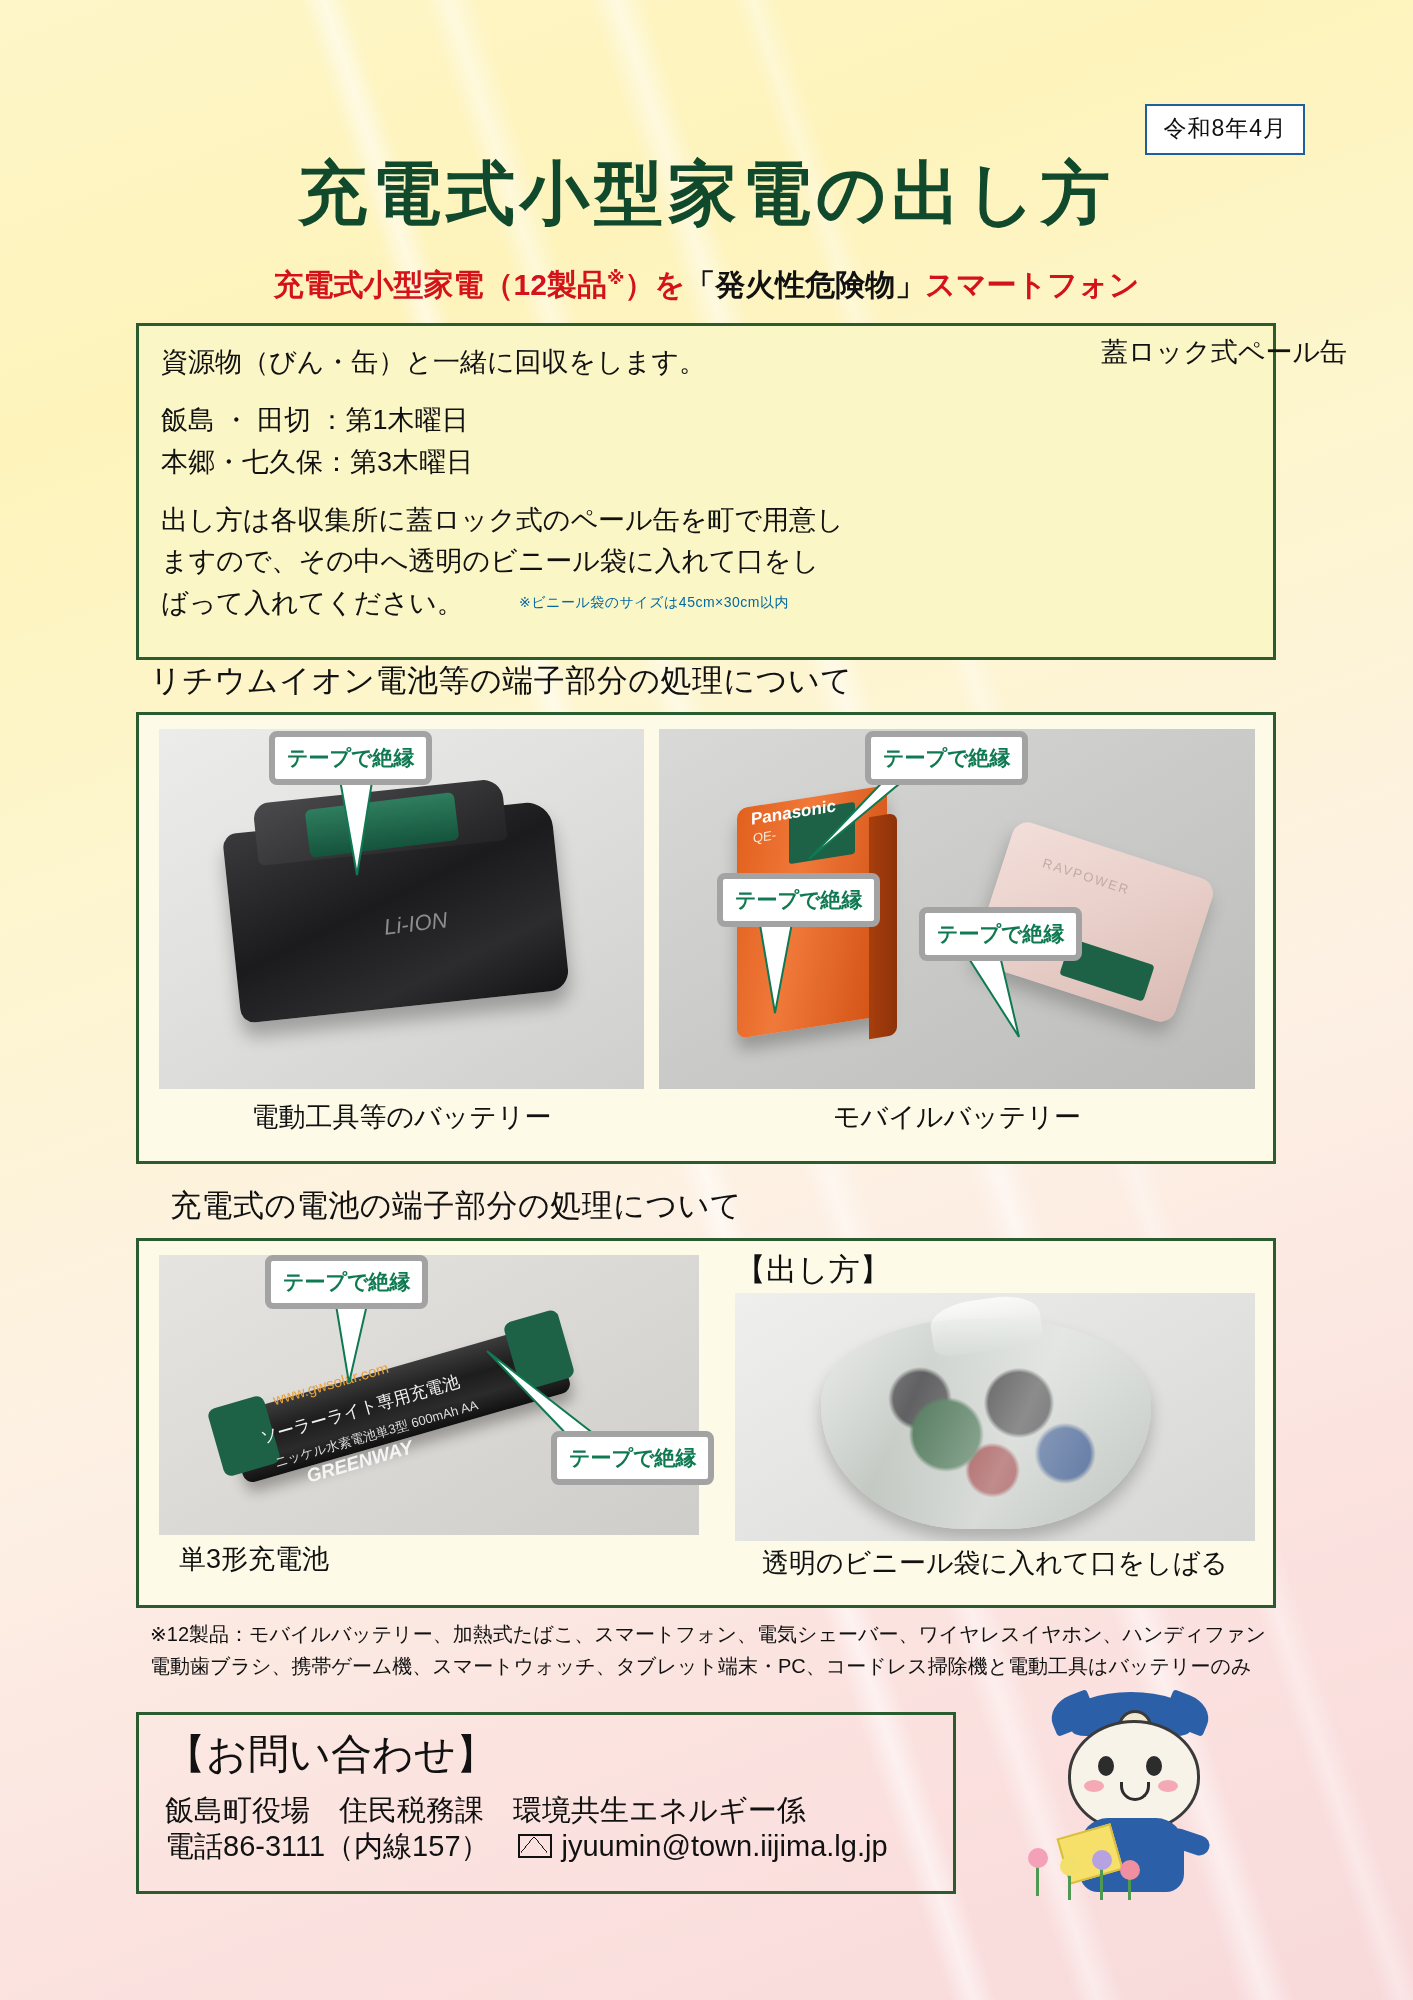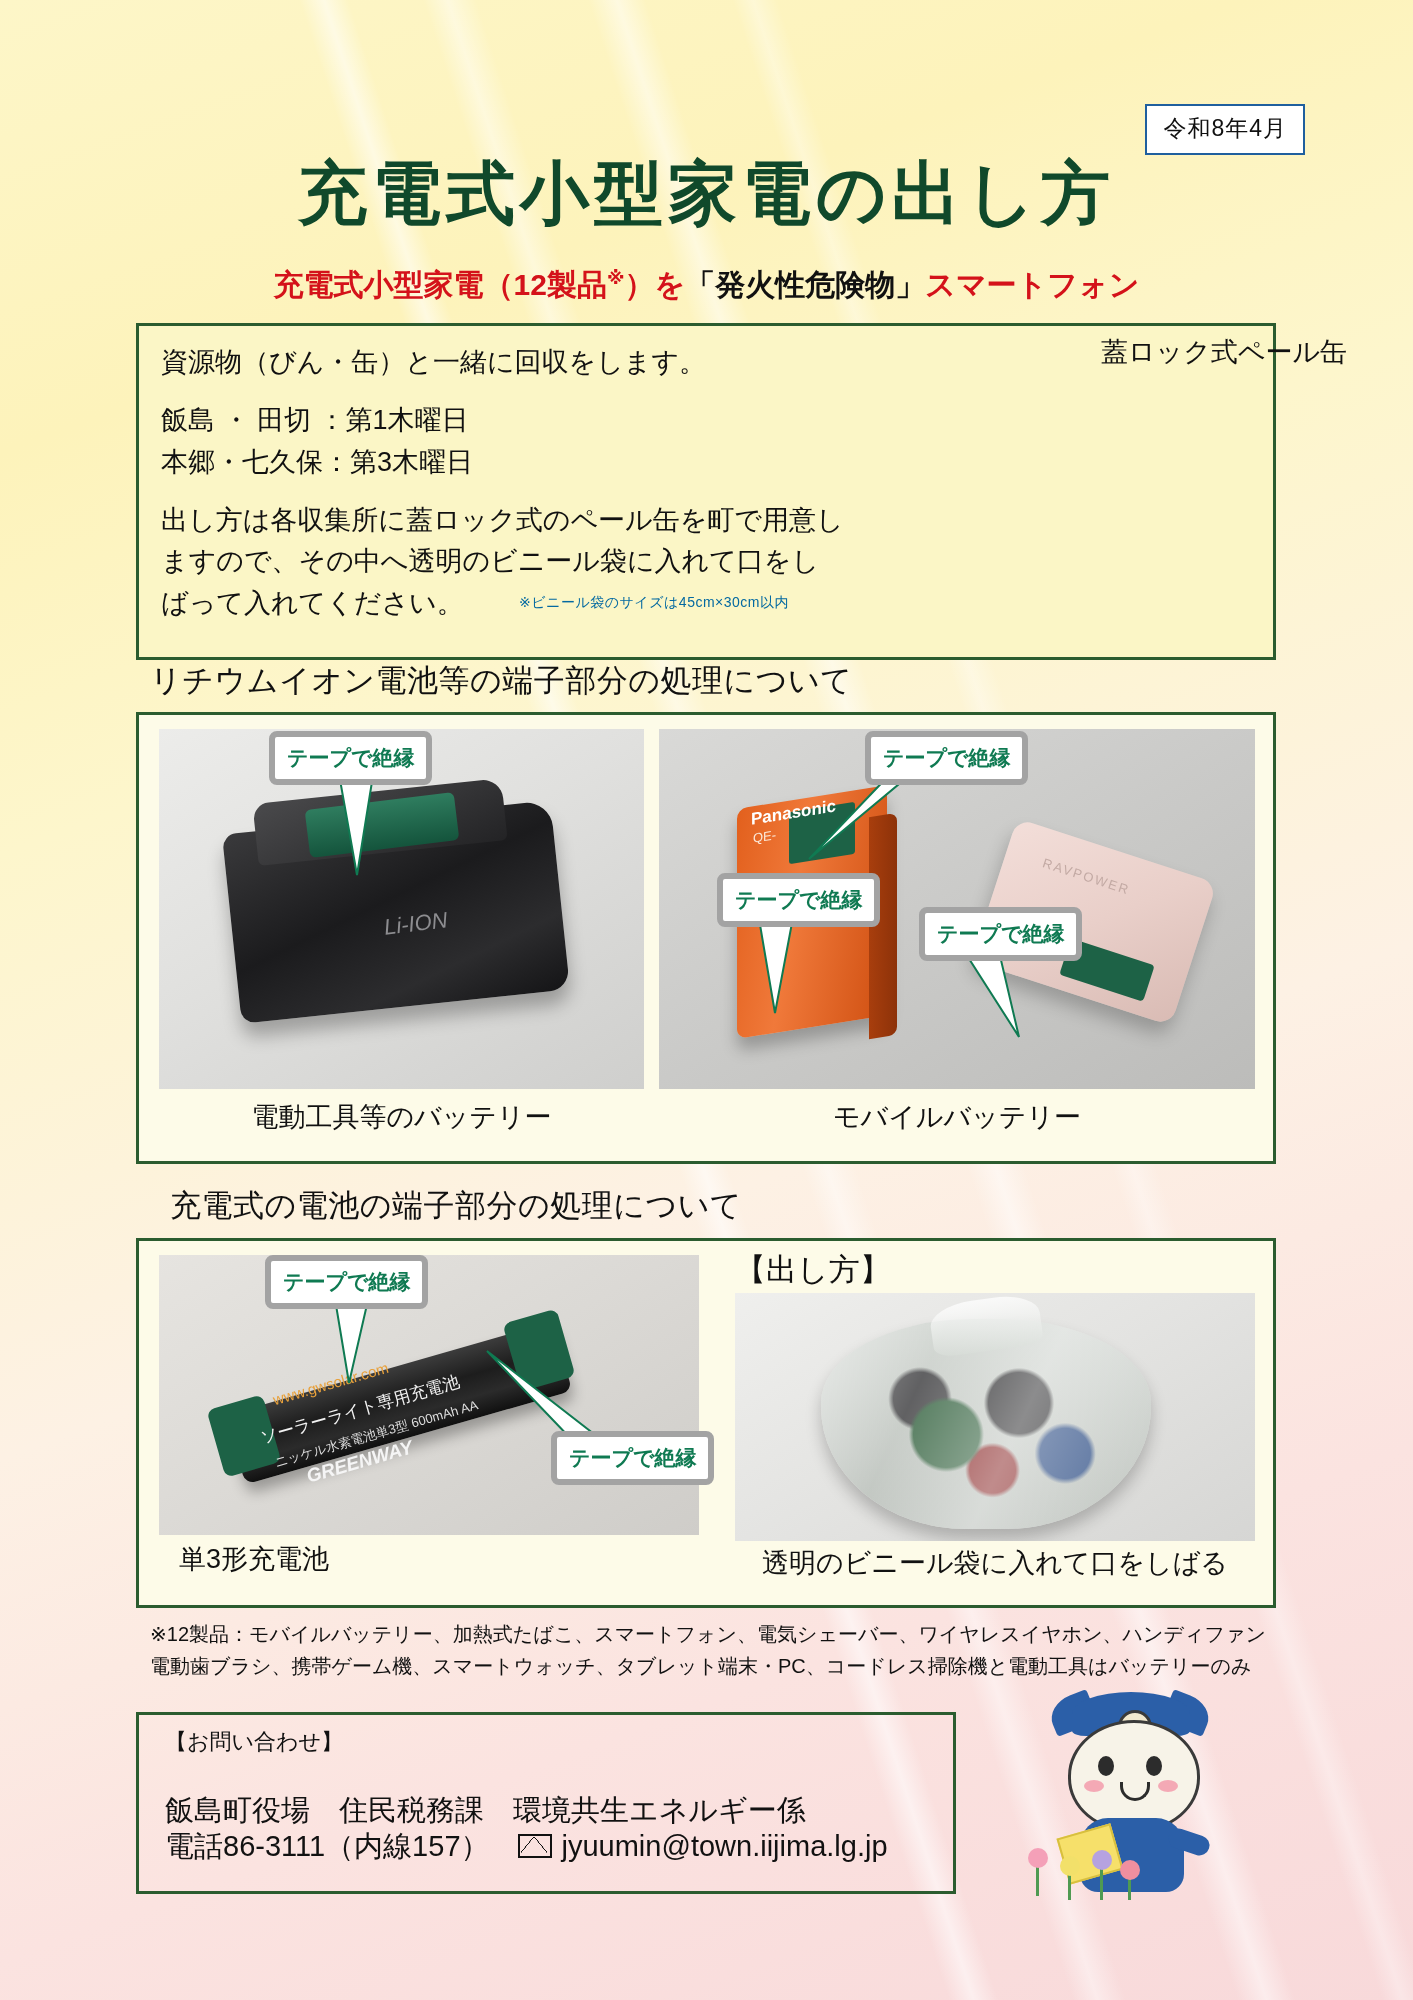--- a/index.html
+++ b/index.html
@@ -508,21 +508,21 @@
     top: 1712px;
     width: 820px;
     height: 182px;
     background: transparent;
     border: 3px solid #2b5c2f;
   }
   .contact-title {
     position: absolute;
     left: 26px;
     top: 12px;
-    font-size: 22px;
+    font-size: 41px;
     color: #111;
   }
   .contact-line1 {
     position: absolute;
     left: 26px;
     top: 76px;
     font-size: 29px;
     color: #111;
   }
   .contact-line2 {

